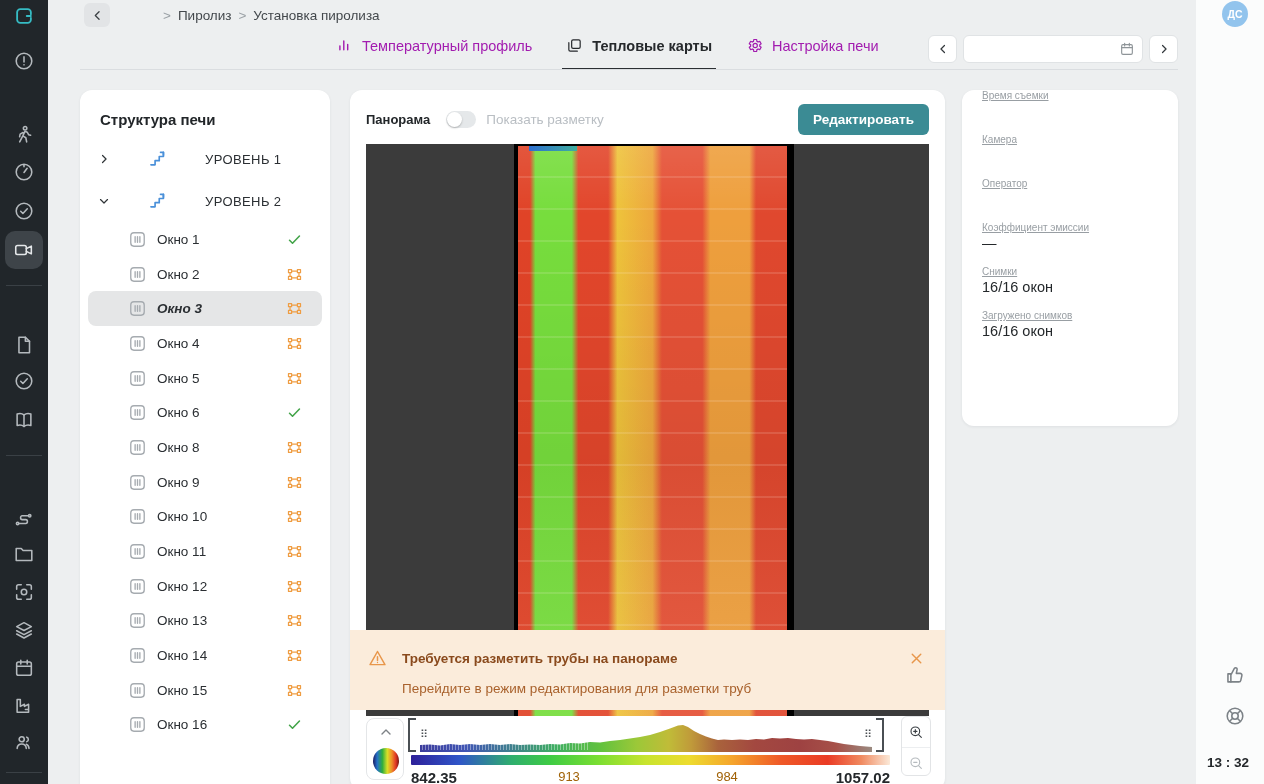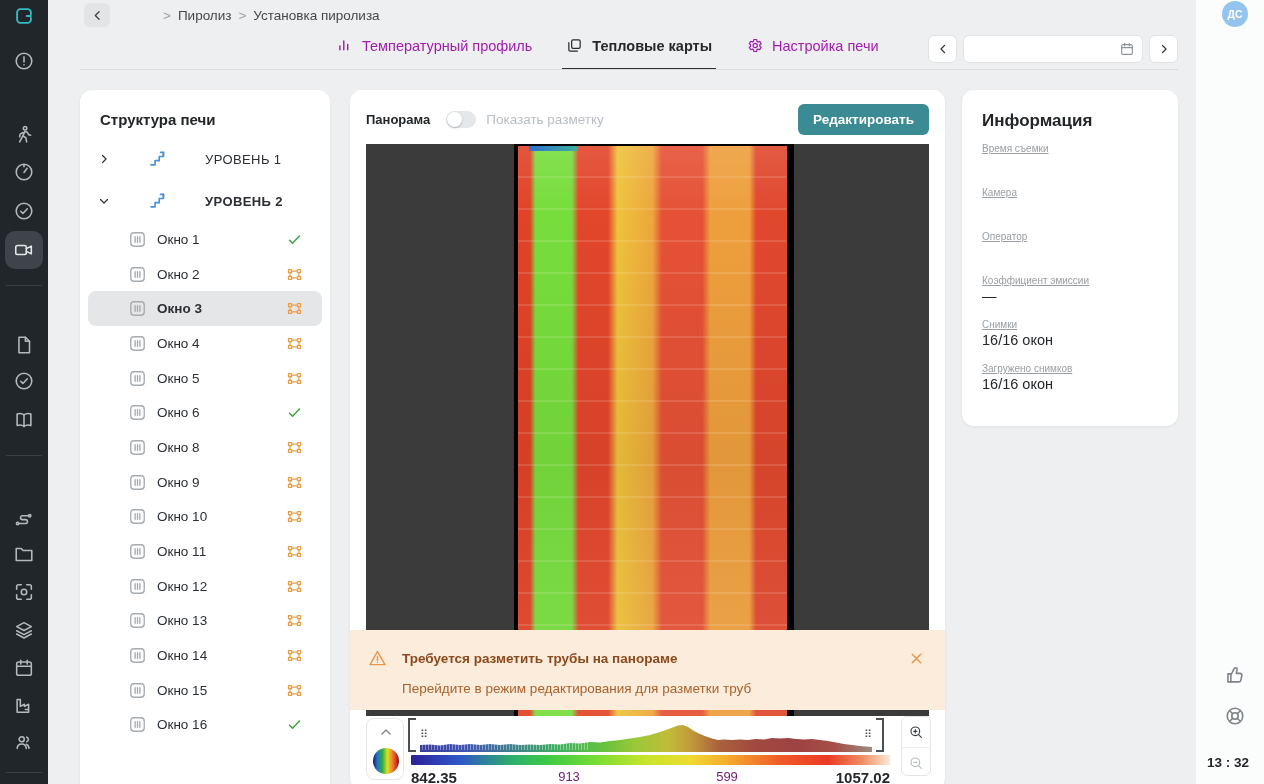--- a/index.html
+++ b/index.html
@@ -49,24 +49,24 @@
   
   .card { position:absolute; background:#fff; border-radius:12px; box-shadow:0 1px 3px rgba(30,40,50,.07); }
 
   
   #tree-card { left:80px; top:90px; width:250px; height:716px; }
   #tree-title { padding:21px 20px 10px; font-size:15px; font-weight:bold; color:#222629; }
   .lvl-row { display:flex; align-items:center; height:42px; padding-left:17px; cursor:pointer;gap:27px; }
   .lvl-chev { width:14px; height:14px; color:#2f3437; flex:0 0 auto; }
   .lvl-ic { width:20px; height:20px; color:#4a90d9; margin-left:10px; flex:0 0 auto; }
   .lvl-label { margin-left:10px; font-size:13px; color:#2b2f33; letter-spacing:.4px; }
-  .lvl-row.expanded .lvl-label { font-weight:bold; }
+  .lvl-row.expanded .lvl-label { font-weight:normal; }
   .tree-row { display:flex; align-items:center; height:34.7px; margin:0 8px; padding:0 19px 0 40px; border-radius:8px; cursor:pointer; }
   .tree-row.selected { background:#e5e6e7; }
-  .tree-row.selected .win-label { font-weight:bold; }
+  .tree-row.selected .win-label { font-weight:bold;font-style:italic; }
   .win-ic { width:19px; height:19px; color:#a6abb0; flex:0 0 auto; }
   .win-label { margin-left:10px; font-size:13.5px; color:#2b2f33; }
   .st-ic { margin-left:auto; width:17px; height:17px; }
   .st-ic.markup { color:#ef9d43; }
   .st-ic.done { color:#43a449; }
 
   
   #pan-card { left:350px; top:90px; width:595px; height:700px; overflow:hidden; }
   #pan-head { display:flex; align-items:center; padding:14px 16px 12px; }
   #pan-title { font-size:13px; font-weight:bold; color:#222629; }
@@ -106,21 +106,21 @@
   #hist-noise { position:absolute; left:14px; top:18px; width:168px; height:14px;
       background:repeating-linear-gradient(90deg, rgba(255,255,255,.38) 0 1px, rgba(255,255,255,0) 1px 3px); }
   .bracket { position:absolute; top:0; width:8px; height:34px; border-top:2px solid #4a4f53; border-bottom:2px solid #4a4f53; cursor:ew-resize; }
   .bracket.left { left:0; border-left:2px solid #4a4f53; }
   .bracket.right { right:0; border-right:2px solid #4a4f53; }
   .grip { position:absolute; top:9px; font-size:11px; color:#4a4f53; line-height:1; }
   .grip.left { left:10px; } .grip.right { right:10px; }
 
   #grad-bar { position:absolute; left:61px; top:665px; width:479px; height:10px; border-radius:1px;
       background:linear-gradient(90deg,#2e2099 0%,#2f55c8 10%,#2fae6e 21%,#3ecb44 29%,#7ade32 39%,#c8e42e 49%,#eddc2f 58%,#f5a52c 67%,#ef5a28 77%,#ea3b25 87%,#f08a60 94%,#fbe9d8 100%); }
-  .scale-lbl { position:absolute; top:679px; font-size:13px; color:#701a75; }
+  .scale-lbl { position:absolute; top:679px; font-size:13px; color:#a16207; }
   #scale-min { left:61px; font-size:15px; font-weight:bold; color:#24282b; }
   #scale-max { left:auto; right:55px; font-size:15px; font-weight:bold; color:#24282b; }
   #scale-t1 { left:219px; transform:translateX(-50%); }
   #scale-t2 { left:377px; transform:translateX(-50%); }
 
   #zoom-btns { position:absolute; left:551px; top:626px; width:30px; height:60px; border:1px solid #e2e4e6; border-radius:6px; background:#fff; overflow:hidden; }
   .zoom-btn { width:100%; height:30px; display:flex; align-items:center; justify-content:center; cursor:pointer; }
   .zoom-btn + .zoom-btn { border-top:1px solid #eceef0; }
   .zoom-btn .z-ic { width:16px; height:16px; }
   #zoom-in { color:#3a3f44; } #zoom-out { color:#b6bbbf; }
@@ -635,39 +635,38 @@
           <span class="grip left">⠿</span>
         </div>
       <div class="bracket right">
           <span class="grip right">⠿</span>
         </div>
     </div>
 
     <div id="grad-bar"></div>
     <span class="scale-lbl" id="scale-min">842.35</span>
     <span class="scale-lbl" id="scale-t1">913</span>
-    <span class="scale-lbl" id="scale-t2">599</span>
+    <span class="scale-lbl" id="scale-t2">984</span>
     <span class="scale-lbl" id="scale-max">1057.02</span>
 
     <div id="zoom-btns">
       <div class="zoom-btn" id="zoom-in">
         <svg class="ic z-ic">
             <use href="#s-zin"></use>
           </svg>
       </div>
       <div class="zoom-btn" id="zoom-out">
         <svg class="ic z-ic">
             <use href="#s-zout"></use>
           </svg>
       </div>
     </div>
   </section>
 
   <section class="card" id="info-card">
-    <div id="info-title">Информация</div>
     <div id="info-fields">
 
         <div class="info-field">
           <div class="info-label">Время съемки</div>
           <div class="info-value"></div>
         </div>
 
         <div class="info-field">
           <div class="info-label">Камера</div>
           <div class="info-value"></div>

